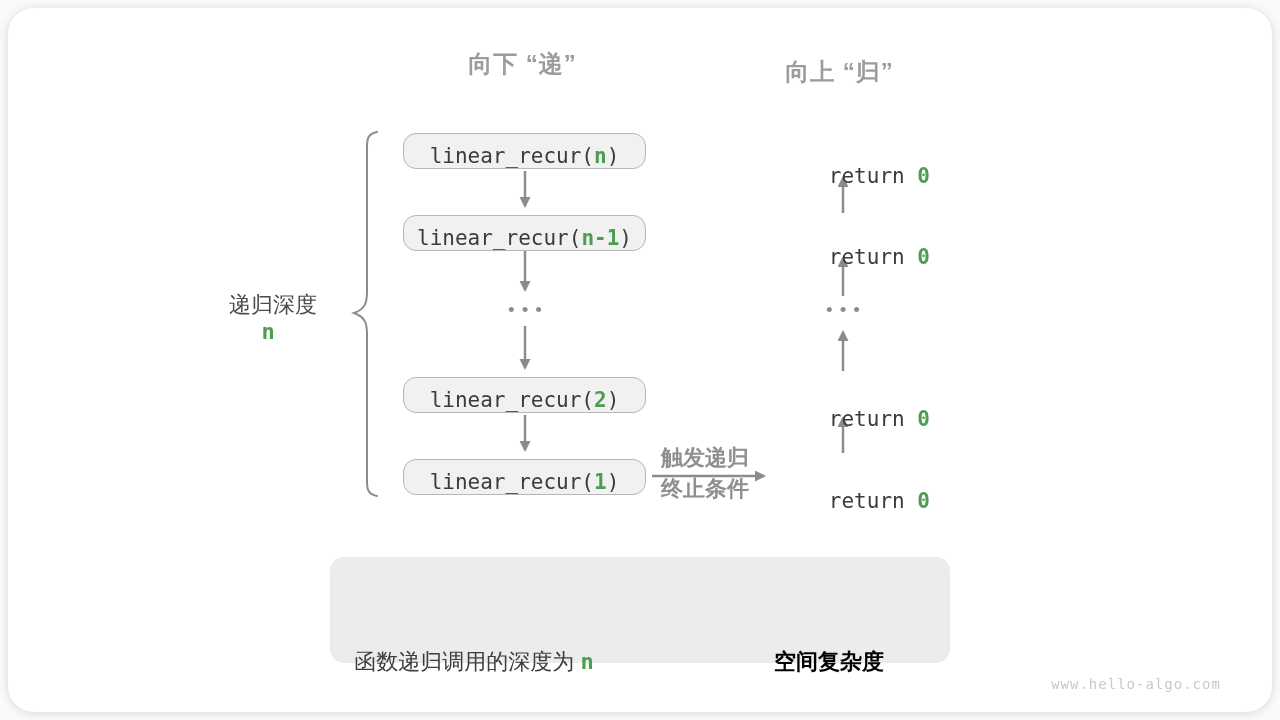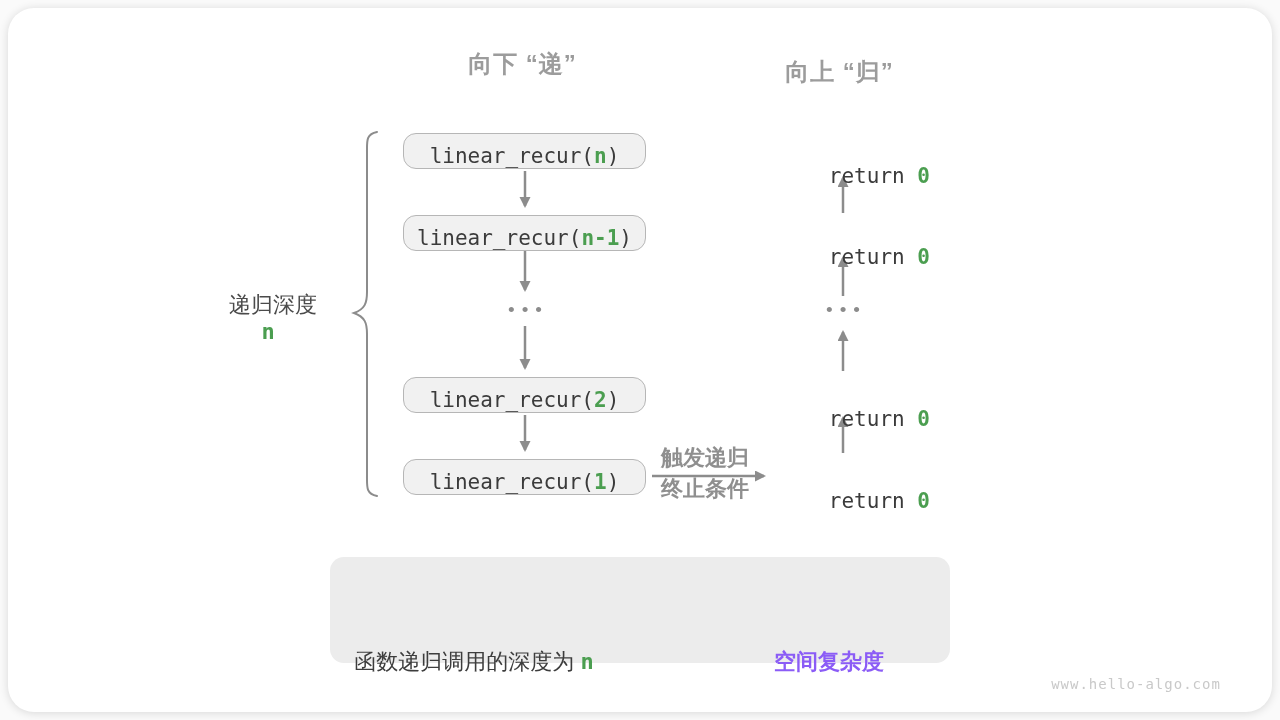--- a/index.html
+++ b/index.html
@@ -99,21 +99,21 @@
     color: #3d3d3d;
     line-height: 36px;
     white-space: pre;
   }
   .summary-right {
     left: 733px; top: 572px; width: 192px;
     text-align: center;
     line-height: 36px;
     white-space: pre;
   }
-  .summary-right .title-line { font-size: 22px; font-weight: bold; color: #8b5cf6; }
+  .summary-right .title-line { font-size: 22px; font-weight: bold; color: #000000; }
   .watermark {
     left: 1030px; top: 676px; width: 212px;
     text-align: center;
     font-size: 14px;
     color: #c9c9c9;
     letter-spacing: 1px;
   }
   svg.overlay {
     position: absolute;
     left: 0; top: 0;

